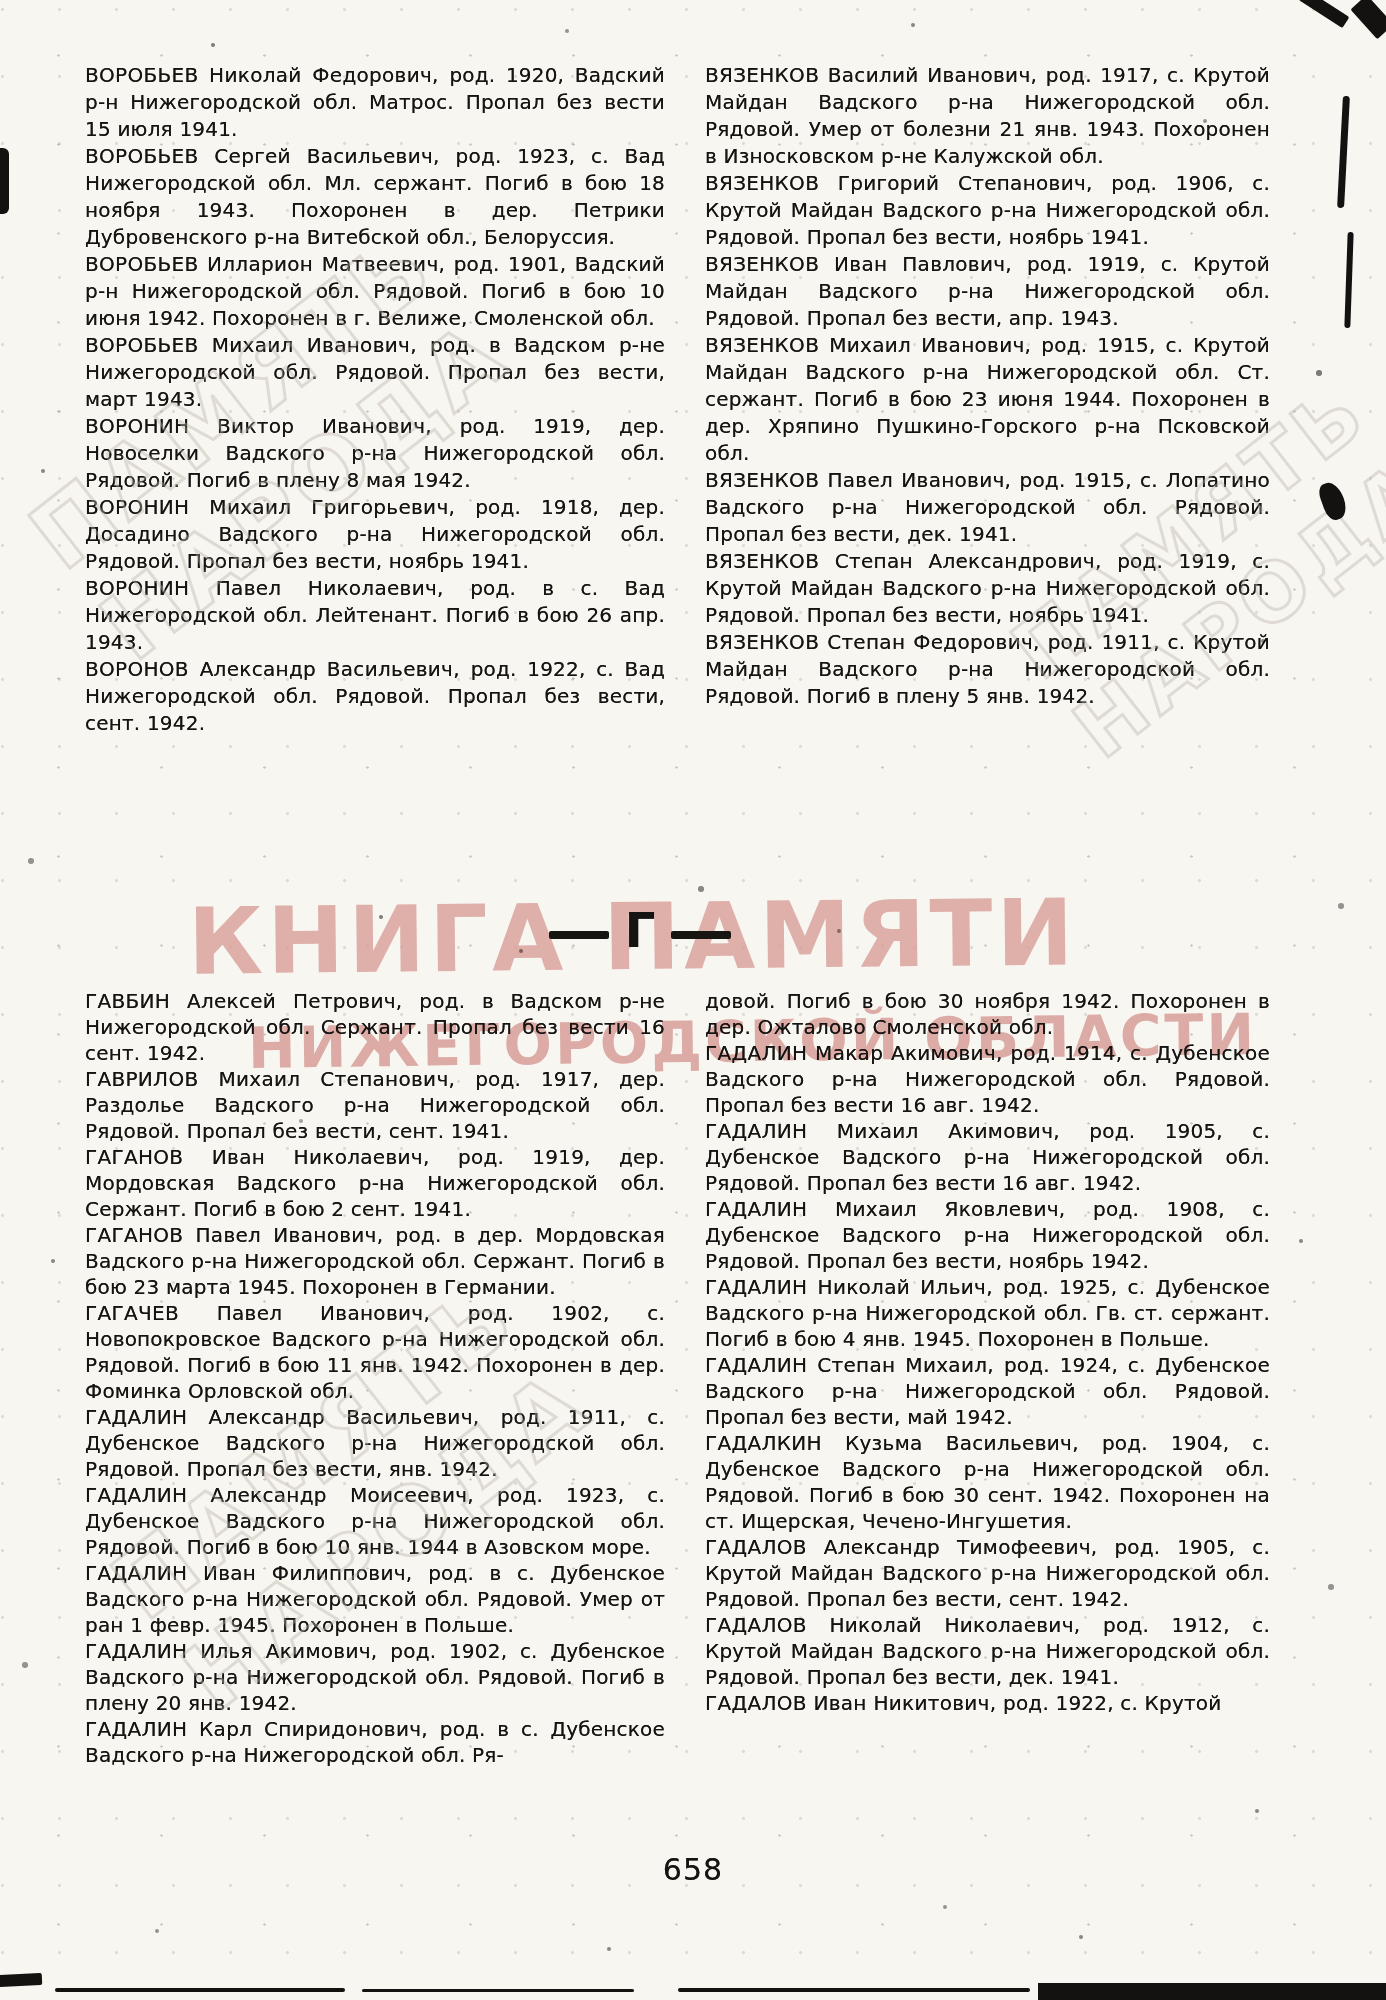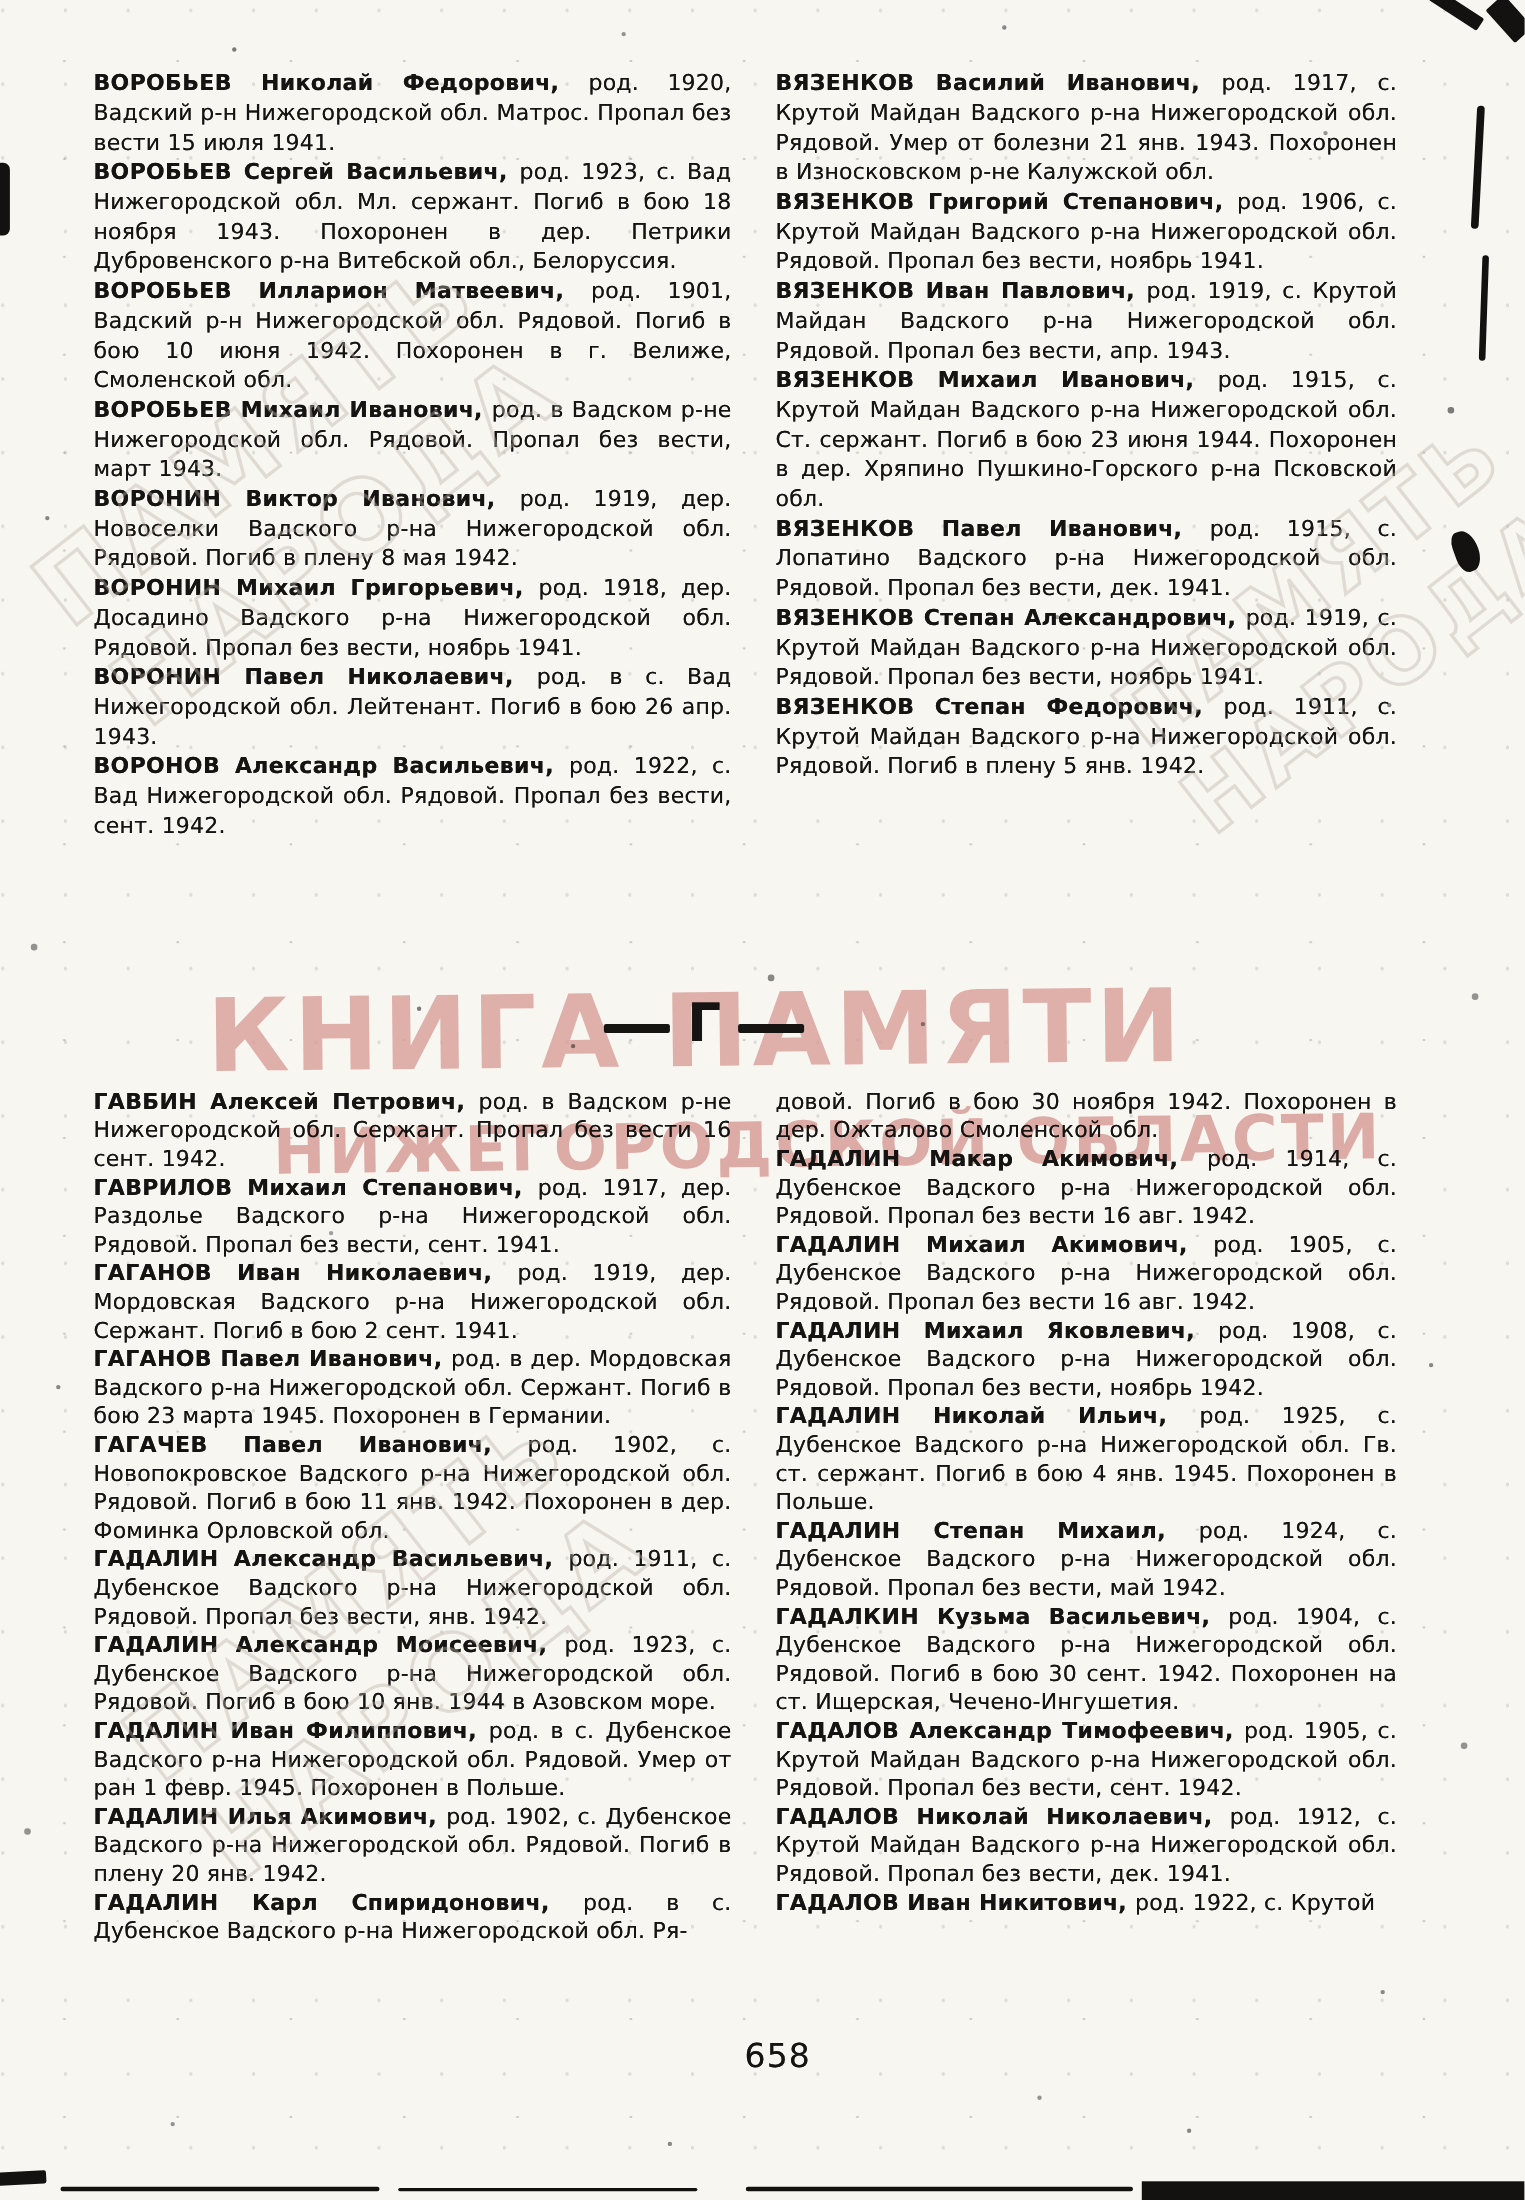--- a/index.html
+++ b/index.html
@@ -14,36 +14,36 @@
     font-family:"DejaVu Sans","Liberation Sans",sans-serif;
     color:#161412;
   }
   .col{
     position:absolute;z-index:2;
     font-size:20px;line-height:27px;text-align:justify;
     letter-spacing:.2px;
     text-shadow:0 0 .5px rgba(10,10,10,.75);
   }
   .col p.entry{margin:0;padding:0;}
-  .col b{font-weight:bold;letter-spacing:.3px;}
+  .col b{font-weight:normal;letter-spacing:.3px;}
   #col-top-left{left:85px;top:62px;width:580px;}
   #col-top-right{left:705px;top:62px;width:565px;}
   #col-bottom-left{left:85px;top:988px;width:580px;line-height:26px;}
   #col-bottom-right{left:705px;top:988px;width:565px;line-height:26px;}
   .divider{
     position:absolute;left:440px;top:898px;width:400px;height:64px;z-index:2;
     display:flex;align-items:center;justify-content:center;gap:16px;
   }
   .divider .letter{
     font-size:48px;font-weight:bold;line-height:1;
     text-shadow:0 0 .6px rgba(10,10,10,.8);
   }
   .divider .dash{width:60px;height:8px;background:#171512;border-radius:2px;transform:translateY(5px);}
   .page-number{
-    position:absolute;left:612px;top:1852px;width:190px;z-index:2;
+    position:absolute;left:598px;top:1852px;width:190px;z-index:2;
     text-align:center;font-size:30px;letter-spacing:1px;
     text-shadow:0 0 .5px rgba(10,10,10,.7);
   }
   
   .wm-pink{
     position:absolute;z-index:0;font-weight:bold;white-space:nowrap;
     color:#d99e99;pointer-events:none;
   }
   #wm-pink-1{left:188px;top:884px;font-size:92px;letter-spacing:4px;opacity:.8;transform:rotate(-.6deg);}
   #wm-pink-2{left:248px;top:1008px;font-size:57px;letter-spacing:3px;opacity:.85;transform:rotate(-.8deg);}

